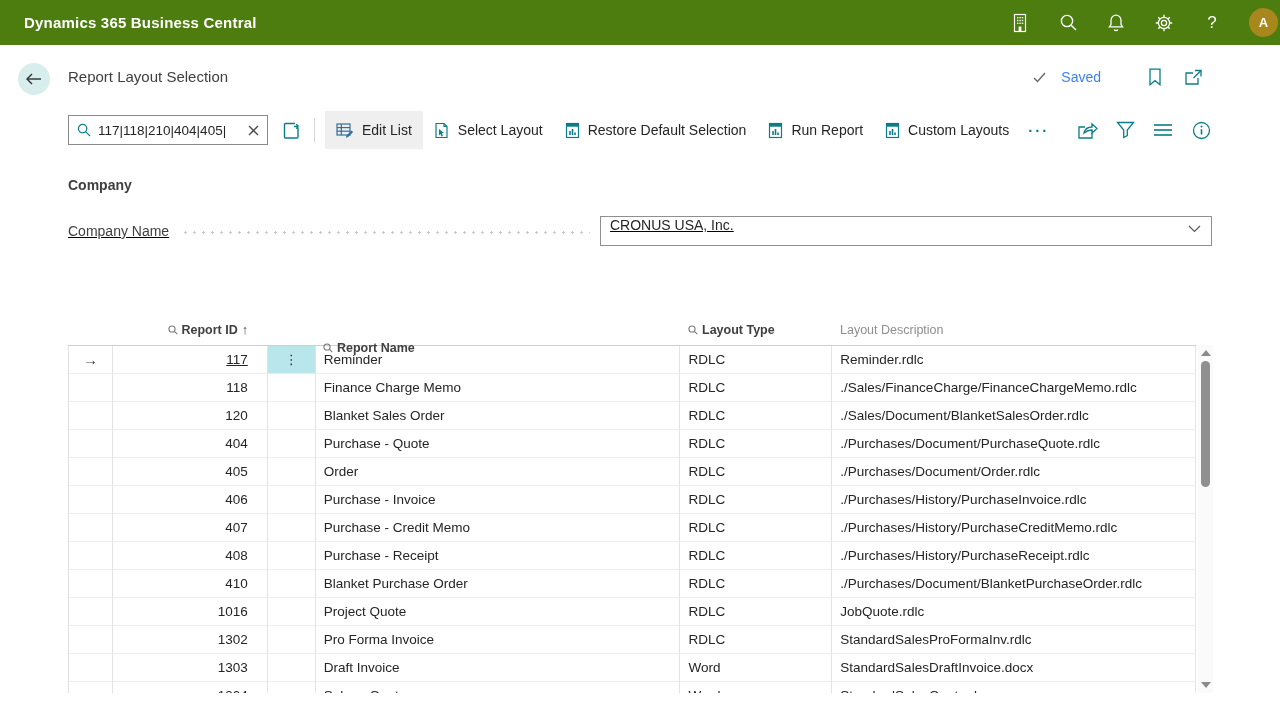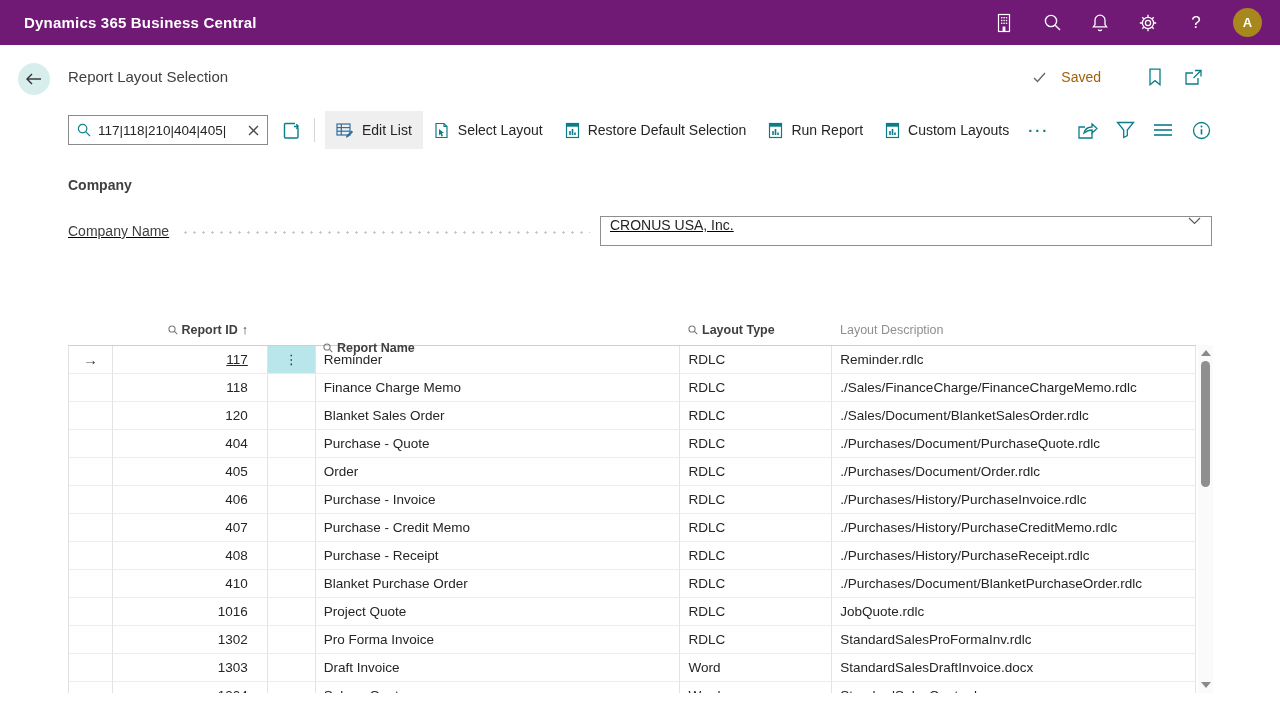--- a/index.html
+++ b/index.html
@@ -1,36 +1,36 @@
 <!DOCTYPE html>
 <html><head>
 <meta charset="utf-8">
 <style>
   * { margin:0; padding:0; box-sizing:border-box; }
   html,body { width:1280px; height:720px; background:#fff; font-family:"Liberation Sans", sans-serif; overflow:hidden; }
   #page { position:relative; width:1280px; height:720px; background:#fff; }
 
   
-  .topbar { position:absolute; top:0; left:0; width:1280px; height:45px; background:#701a75;
-            display:flex; align-items:center; padding:0 18px 0 24px; }
+  .topbar { position:absolute; top:0; left:0; width:1280px; height:45px; background:#4d7c0f;
+            display:flex; align-items:center; padding:0 2px 0 24px; }
   .topbar-title { color:#fff; font-size:15px; font-weight:bold; letter-spacing:.2px; }
   .topbar-right { margin-left:auto; display:flex; align-items:center; gap:26px; }
   .tb-icon { width:22px; height:22px; display:flex; align-items:center; justify-content:center; cursor:pointer; }
   .tb-icon svg { display:block; }
   .help-glyph { color:#fff; font-size:17px; font-weight:400; }
   .avatar { width:29px; height:29px; border-radius:50%; background:#a8871d; color:#fff; font-size:13px; font-weight:bold;
             display:flex; align-items:center; justify-content:center; cursor:pointer; }
 
   
   .page-header { position:absolute; top:45px; left:0; width:1280px; height:62px; }
   .back-btn { position:absolute; left:18px; top:18px; width:32px; height:32px; border-radius:50%;
               background:#d8eeed; display:flex; align-items:center; justify-content:center; cursor:pointer; }
   .page-title { position:absolute; left:68px; top:23px; font-size:15px; color:#404040; }
   .header-right { position:absolute; right:77px; top:22px; display:flex; align-items:center; }
-  .saved { display:flex; align-items:center; gap:15px; color:#a16207; font-size:14px; margin-right:44px; }
+  .saved { display:flex; align-items:center; gap:15px; color:#3b82f6; font-size:14px; margin-right:44px; }
   .hdr-icon { width:20px; height:20px; display:flex; align-items:center; justify-content:center; cursor:pointer; }
   .hdr-icon + .hdr-icon { margin-left:18px; }
 
   
   .toolbar { position:absolute; top:111px; left:68px; width:1144px; height:38px; display:flex; align-items:center; }
   .searchbox { width:200px; height:30px; border:1px solid #8a8a8a; background:#fff; display:flex; align-items:center; padding:0 8px;justify-content:flex-end; }
   .searchbox input { border:none; outline:none; flex:1; font-size:13.5px; color:#252525; font-family:"Liberation Sans",sans-serif; min-width:0; margin-left:7px; }
   .clear-x { cursor:pointer; display:flex; }
   .grid-toggle { margin-left:14px; cursor:pointer; display:flex; }
   .vdivider { width:1px; height:24px; background:#d5d5d5; margin:0 10px 0 13px; }
@@ -40,22 +40,22 @@
   .toolbar-right { margin-left:auto; display:flex; align-items:center; gap:16px; }
   .tr-icon { width:22px; height:22px; display:flex; align-items:center; justify-content:center; cursor:pointer; }
 
   
   .section-title { position:absolute; left:68px; top:177px; font-size:14px; font-weight:bold; color:#404040; }
   .field-row { position:absolute; left:68px; top:216px; width:1144px; height:30px; display:flex; align-items:center;text-decoration:underline; }
   .field-label { font-size:14px; color:#404040; white-space:nowrap; }
   .leader { flex:1; height:3px; margin:2px 10px 0 12px;
             background-image:radial-gradient(circle, #c9c9c9 1.1px, transparent 1.3px);
             background-size:9px 3px; background-repeat:repeat-x; background-position:left center; }
-  .combobox { width:612px; height:30px; border:1px solid #8f8f8f; background:#fff; display:flex; align-items:flex-start;
-              padding:0 10px 0 9px; cursor:pointer; }
+  .combobox { width:612px; height:30px; border:1px solid #8f8f8f; background:#fff; display:flex; align-items:flex-end;
+              padding:0 10px 12px 9px; cursor:pointer; }
   .combobox-value { font-size:14px; color:#252525; flex:1; }
 
   
   .grid { position:absolute; left:68px; top:314px; width:1145px; }
   .grid-header { display:flex; height:31px; align-items:center; font-size:12.5px; }
   .gh-cell { display:flex; align-items:center; gap:4px; }
   .gh-sortable { font-weight:bold; color:#404040; }
   .gh-plain { color:#8f8f8f; }
   .col-ind  { width:44px; }
   .col-id   { width:155px; justify-content:flex-end; padding-right:19px; }

